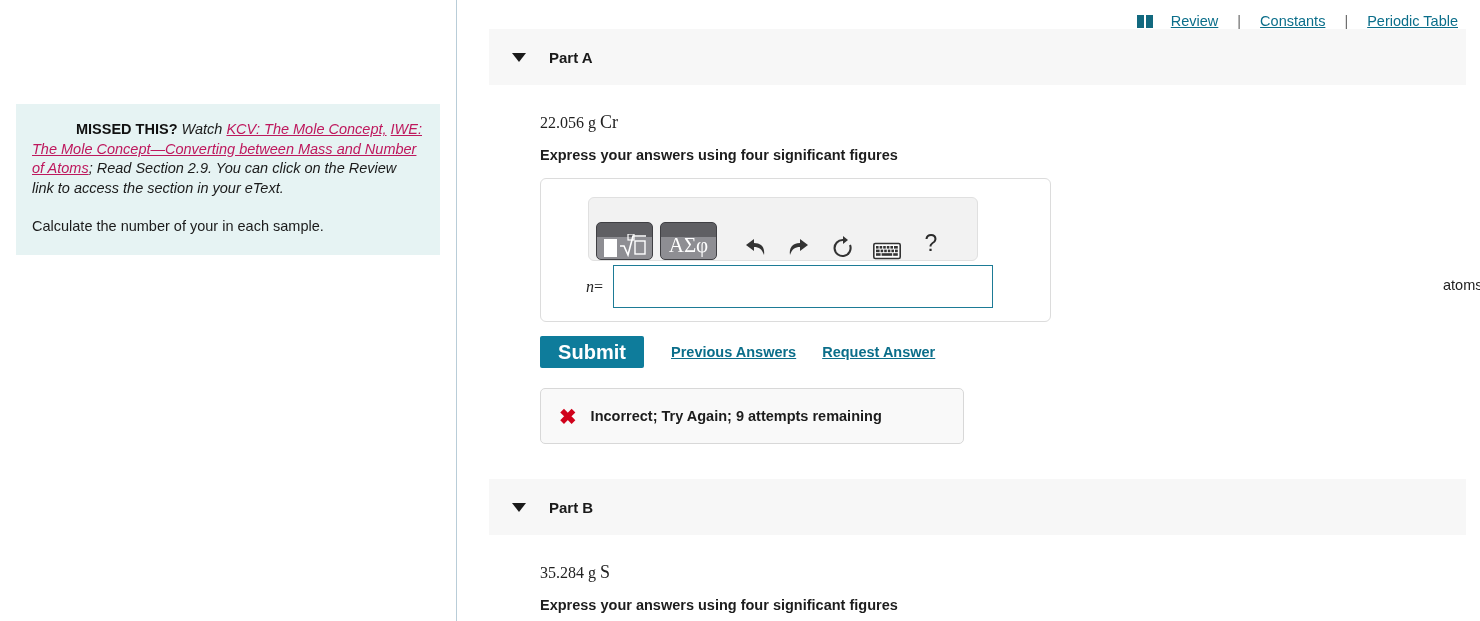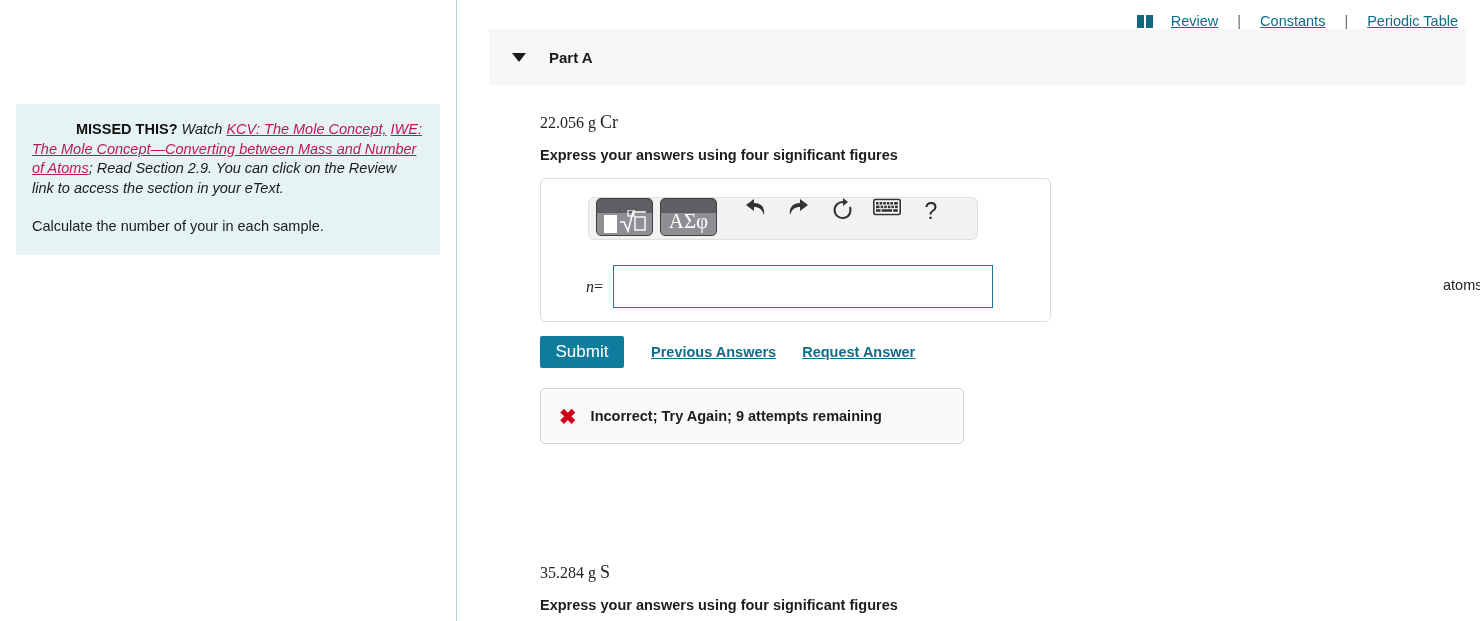--- a/index.html
+++ b/index.html
@@ -158,27 +158,27 @@
     height: 144px;
     border: 1px solid #dcdcdc;
     border-radius: 6px;
     background: #ffffff;
     box-sizing: border-box;
   }
   .mq-toolbar {
     position: absolute;
     left: 47px; top: 18px;
     width: 390px;
-    height: 43px;
+    height: 64px;
     background: #f2f2f2;
     border: 1px solid #e0e0e0;
     border-radius: 6px;
     box-sizing: border-box;
     display: flex;
-    align-items: flex-start;
+    align-items: flex-end;
   }
   .tb-btn {
     width: 57px; height: 38px;
     margin-left: 7px;
     border-radius: 5px;
     background: linear-gradient(to bottom, #5f5f63 0%, #5f5f63 38%, #8e8e93 39%, #8e8e93 100%);
     border: 1px solid #3f3f43;
     box-sizing: border-box;
     display: flex;
     align-items: center;
@@ -262,28 +262,29 @@
   }
 
   
   .actions {
     position: absolute;
     left: 83px; top: 336px;
     display: flex;
     align-items: center;
   }
   .submit-btn {
-    width: 84px; height: 32px;
+    width: 104px; height: 32px;
     background: #0e7c9b;
     color: #ffffff;
     border: none;
     border-radius: 2px;
-    font-size: 17px;
+    font-size: 20px;
     font-family: "Liberation Sans", sans-serif;
     cursor: pointer;
+    font-weight: bold;
   }
   .action-link {
     margin-left: 26px;
     color: #0b6e8a;
     font-size: 14.5px;
     font-weight: bold;
     text-decoration: underline;
     cursor: pointer;
   }
   .action-link.first { margin-left: 27px; }
@@ -436,20 +437,24 @@
       <button class="submit-btn">Submit</button>
       <span class="action-link first">Previous Answers</span>
       <span class="action-link">Request Answer</span>
     </div>
 
     <div class="feedback">
       <span class="feedback-x">✖</span>
       <span class="feedback-text">Incorrect; Try Again; 9 attempts remaining</span>
     </div>
 
+    <div class="part-header" style="top:479px;">
+      <div class="caret"></div>
+      <div class="part-title">Part B</div>
+    </div>
 
     <div class="question-line" style="top:562px;">
       <span>35.284 g</span>
       <span class="sym">S</span>
     </div>
 
     <div class="instruction" style="top:597px;">Express your answers using four significant figures</div>
 
   </div>
 </div>

